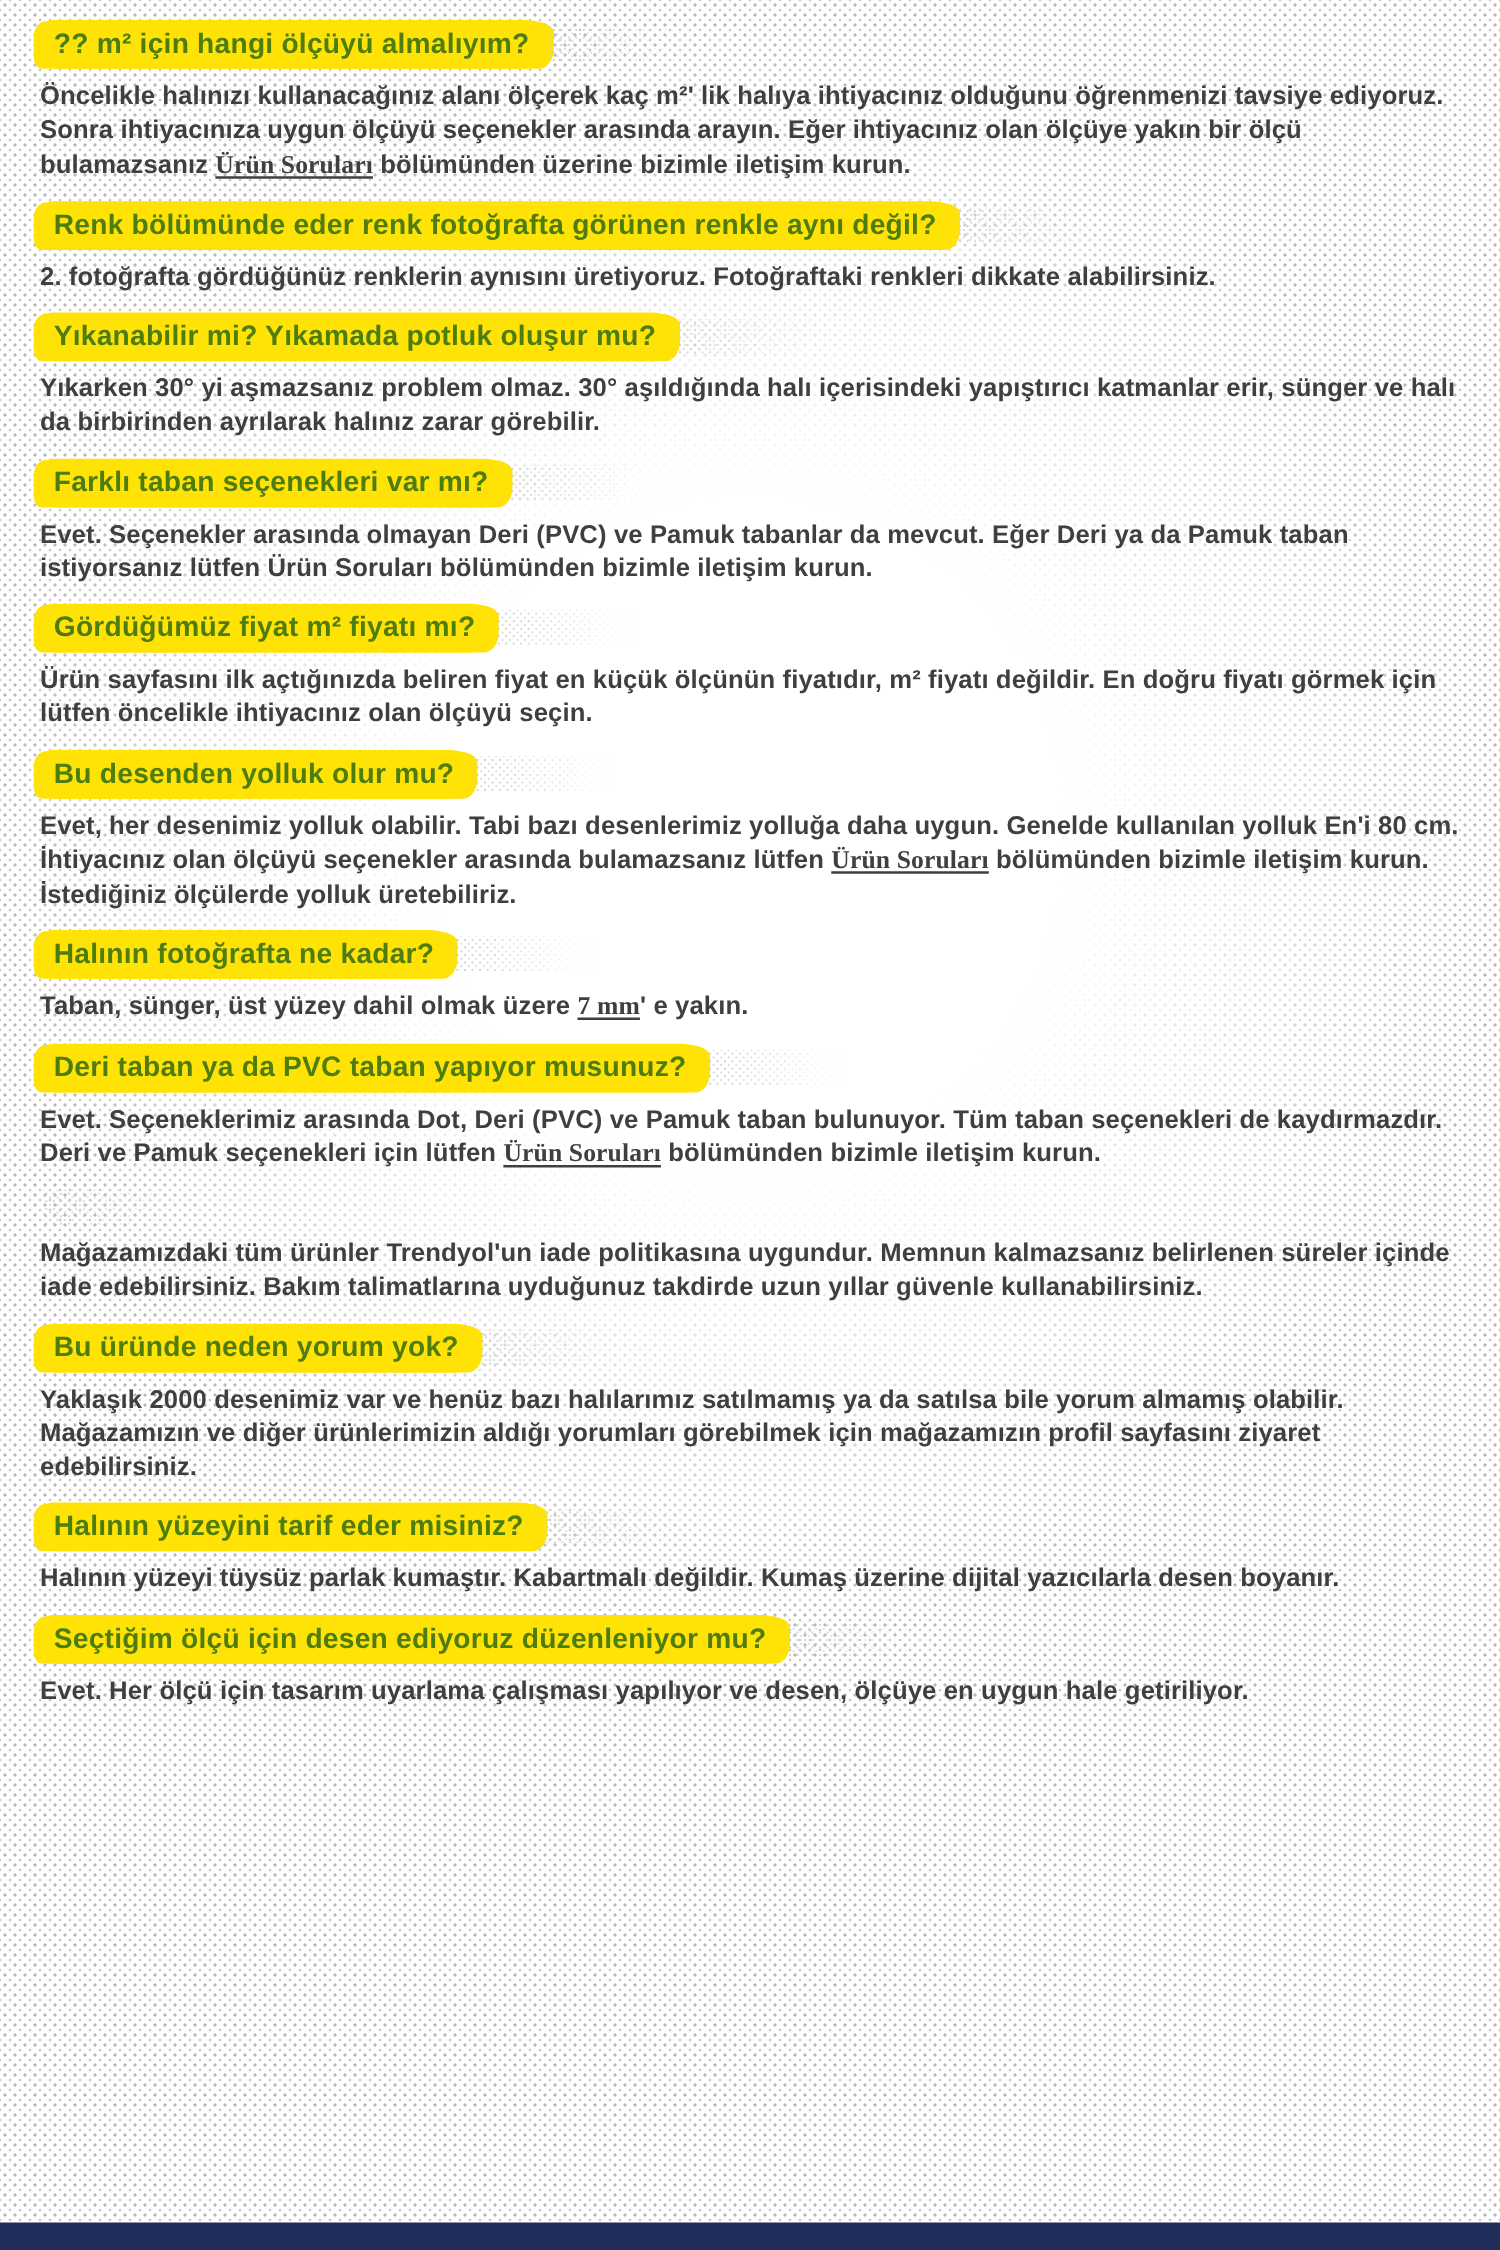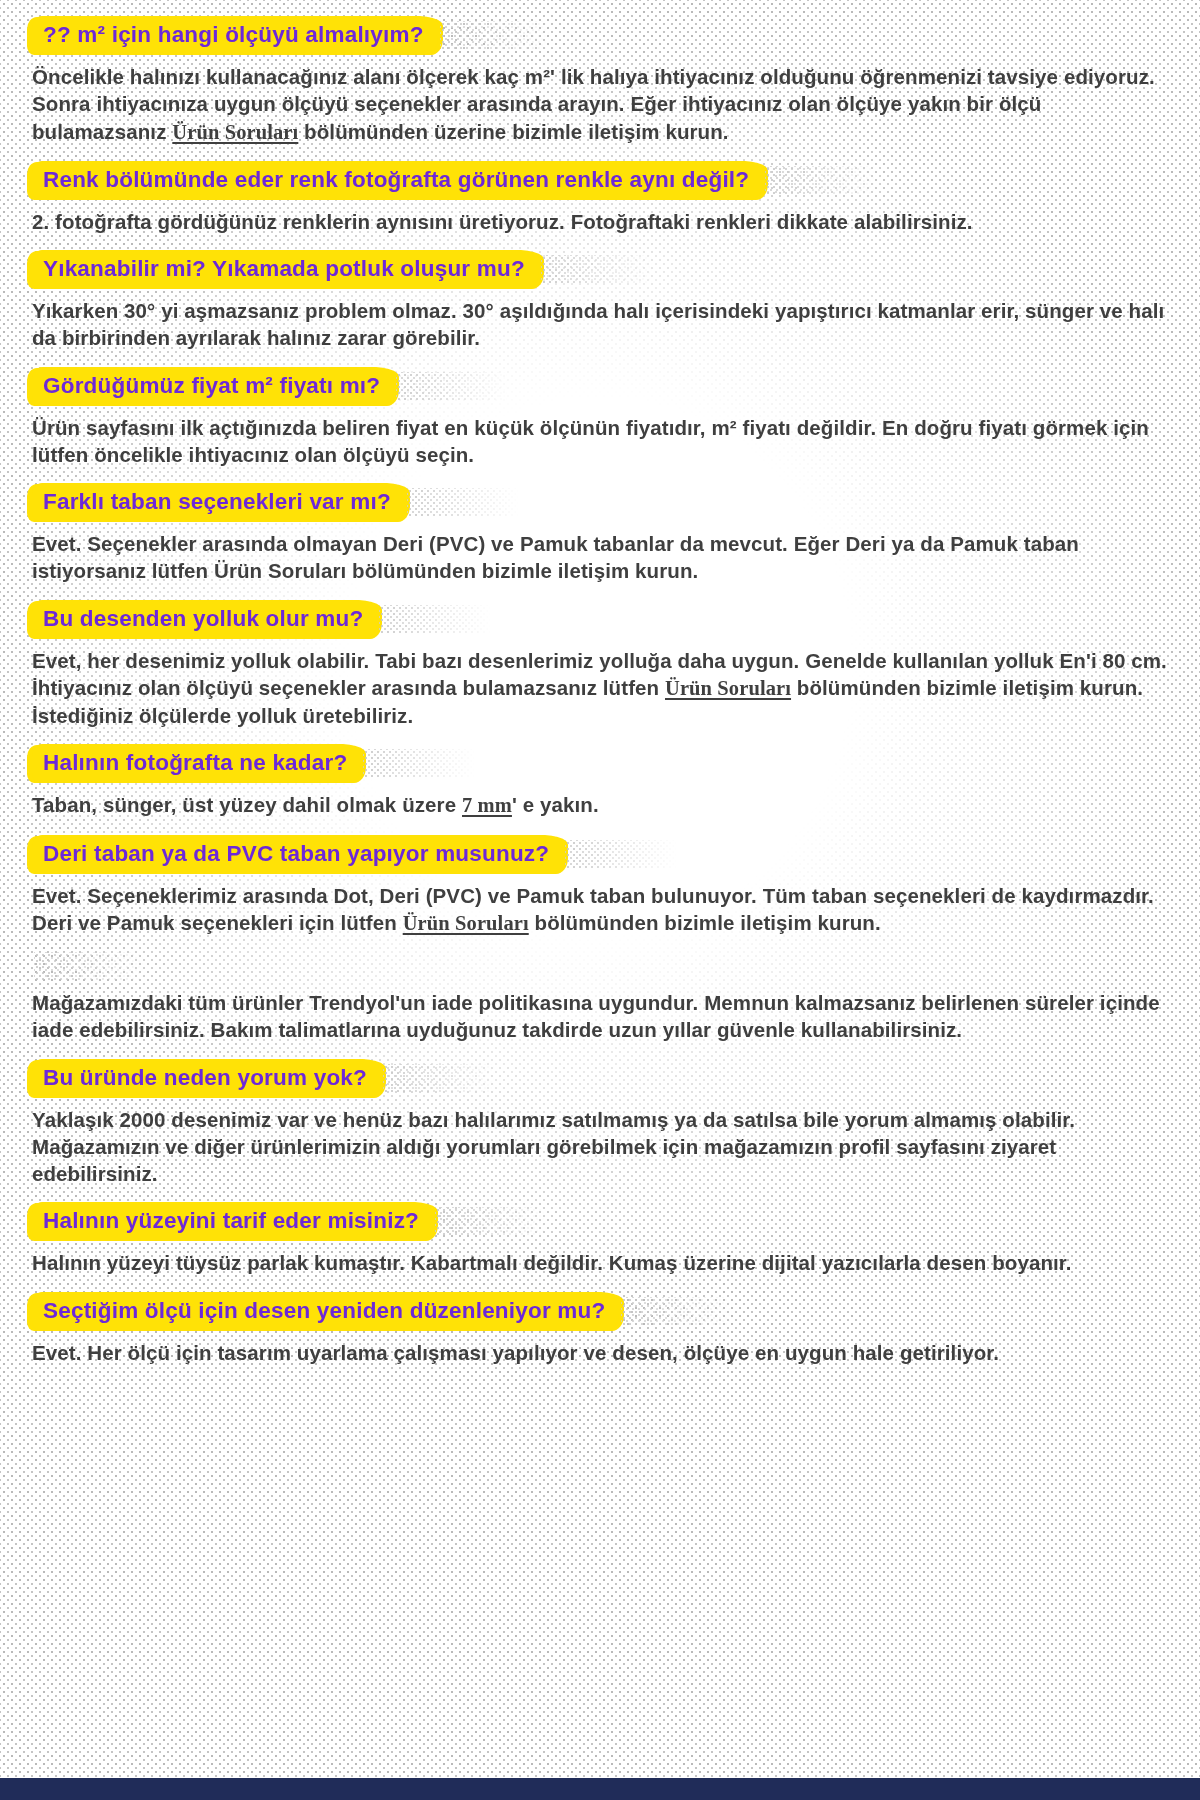--- a/index.html
+++ b/index.html
@@ -37,21 +37,21 @@
 
   .faq-q {
     display: flex;
     align-items: center;
     margin-bottom: 9px;
   }
 
   .hl {
     display: inline-block;
     background: var(--hl, #ffe206);
-    color: #6d28d9;
+    color: #4d7c0f;
     font-size: 22.5px;
     font-weight: bold;
     letter-spacing: .2px;
     padding: 6px 14px 6px 11px;
     border-radius: 10px 18px 12px 7px / 12px 9px 16px 9px;
     box-shadow: 5px 1px 0 var(--hl, #ffe206), -5px 1px 0 var(--hl, #ffe206);
     white-space: nowrap;
   }
 
   
@@ -120,36 +120,36 @@
   <section class="faq-item">
     <h2 class="faq-q">
         <span class="hl">Yıkanabilir mi? Yıkamada potluk oluşur mu?</span>
         <span class="dots-tail"></span>
       </h2>
     <p class="faq-a"><span>Yıkarken 30° yi aşmazsanız problem olmaz. 30° aşıldığında halı içerisindeki yapıştırıcı katmanlar erir, sünger ve halı da birbirinden ayrılarak halınız zarar görebilir.</span></p>
   </section>
 
   <section class="faq-item">
     <h2 class="faq-q">
+        <span class="hl">Farklı taban seçenekleri var mı?</span>
+        <span class="dots-tail"></span>
+      </h2>
+    <p class="faq-a"><span>Evet. Seçenekler arasında olmayan Deri (PVC) ve Pamuk tabanlar da mevcut. Eğer Deri ya da Pamuk taban istiyorsanız lütfen Ürün Soruları bölümünden bizimle iletişim kurun.</span></p>
+  </section>
+
+  <section class="faq-item">
+    <h2 class="faq-q">
         <span class="hl">Gördüğümüz fiyat m² fiyatı mı?</span>
         <span class="dots-tail"></span>
       </h2>
     <p class="faq-a"><span>Ürün sayfasını ilk açtığınızda beliren fiyat en küçük ölçünün fiyatıdır, m² fiyatı değildir. En doğru fiyatı görmek için lütfen öncelikle ihtiyacınız olan ölçüyü seçin.</span></p>
   </section>
 
   <section class="faq-item">
     <h2 class="faq-q">
-        <span class="hl">Farklı taban seçenekleri var mı?</span>
-        <span class="dots-tail"></span>
-      </h2>
-    <p class="faq-a"><span>Evet. Seçenekler arasında olmayan Deri (PVC) ve Pamuk tabanlar da mevcut. Eğer Deri ya da Pamuk taban istiyorsanız lütfen Ürün Soruları bölümünden bizimle iletişim kurun.</span></p>
-  </section>
-
-  <section class="faq-item">
-    <h2 class="faq-q">
         <span class="hl">Bu desenden yolluk olur mu?</span>
         <span class="dots-tail"></span>
       </h2>
     <p class="faq-a"><span>Evet, her desenimiz yolluk olabilir. Tabi bazı desenlerimiz yolluğa daha uygun. Genelde kullanılan yolluk En'i 80 cm. İhtiyacınız olan ölçüyü seçenekler arasında bulamazsanız lütfen </span><span class="u">Ürün Soruları</span><span> bölümünden bizimle iletişim kurun. İstediğiniz ölçülerde yolluk üretebiliriz.</span></p>
   </section>
 
   <section class="faq-item">
     <h2 class="faq-q">
         <span class="hl">Halının fotoğrafta ne kadar?</span>
         <span class="dots-tail"></span>
@@ -183,21 +183,21 @@
   <section class="faq-item">
     <h2 class="faq-q">
         <span class="hl">Halının yüzeyini tarif eder misiniz?</span>
         <span class="dots-tail"></span>
       </h2>
     <p class="faq-a"><span>Halının yüzeyi tüysüz parlak kumaştır. Kabartmalı değildir. Kumaş üzerine dijital yazıcılarla desen boyanır.</span></p>
   </section>
 
   <section class="faq-item">
     <h2 class="faq-q">
-        <span class="hl">Seçtiğim ölçü için desen yeniden düzenleniyor mu?</span>
+        <span class="hl">Seçtiğim ölçü için desen ediyoruz düzenleniyor mu?</span>
         <span class="dots-tail"></span>
       </h2>
     <p class="faq-a"><span>Evet. Her ölçü için tasarım uyarlama çalışması yapılıyor ve desen, ölçüye en uygun hale getiriliyor.</span></p>
   </section>
 
 </div>
 
 <div class="footer-bar"></div>
 
 </body></html>

